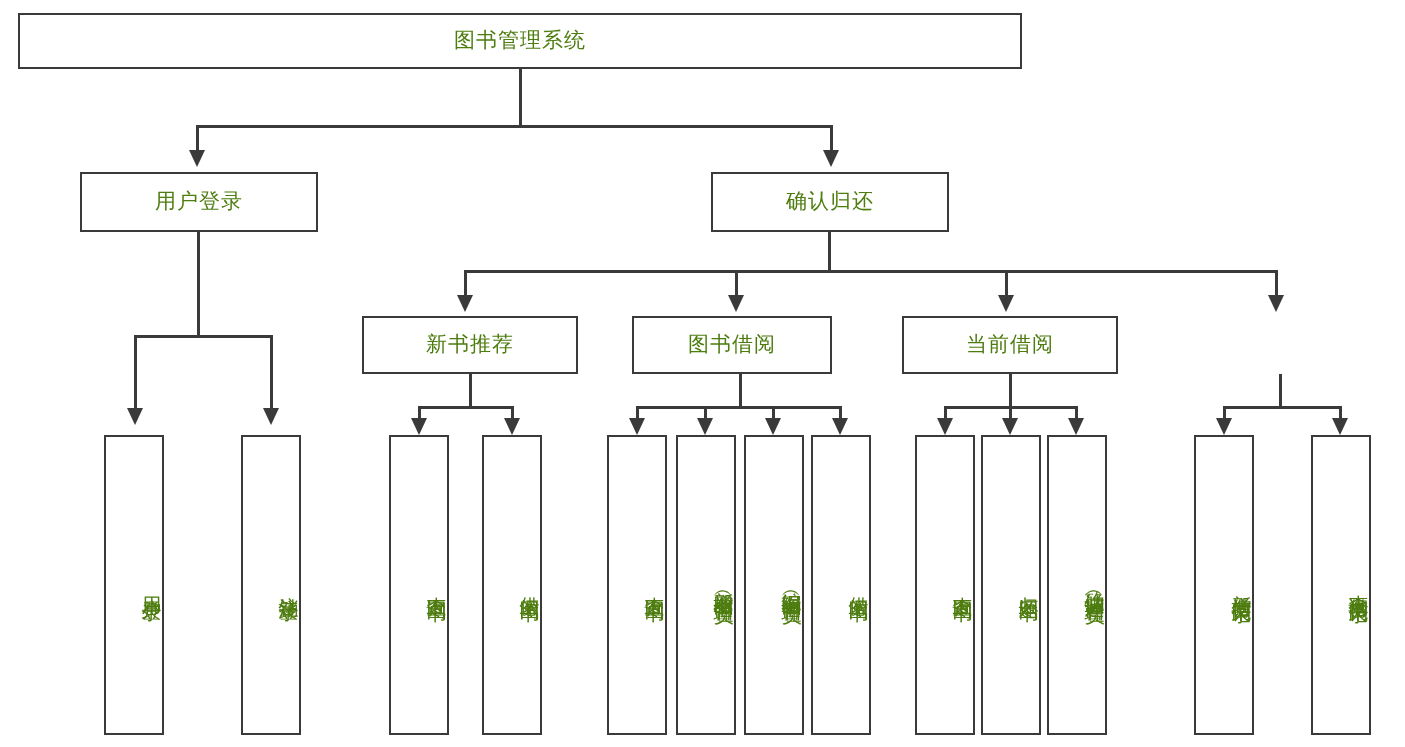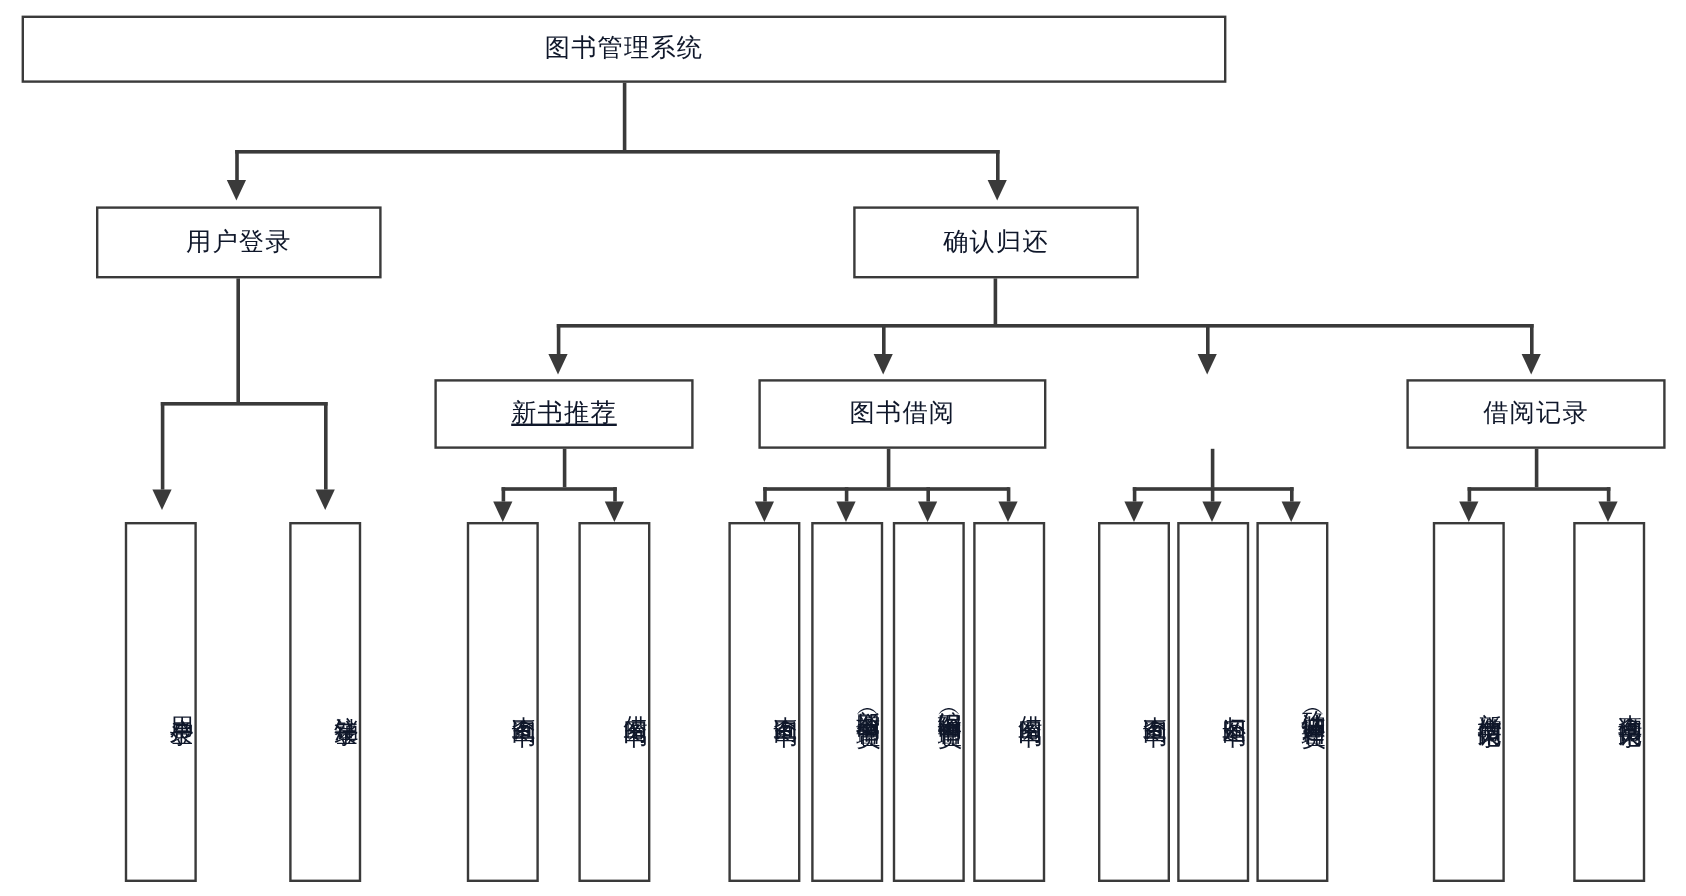--- a/index.html
+++ b/index.html
@@ -20,21 +20,21 @@
   }
   
   .node {
     position: absolute;
     box-sizing: border-box;
     background: #ffffff;
     border: 2px solid #3a3a3a;
     display: flex;
     align-items: center;
     justify-content: center;
-    color: #0f172a;
+    color: #4d7c0f;
   }
   .node.horiz {
     font-size: 21px;
     line-height: 1.2;
     letter-spacing: 1px;
   }
   .node.vert {
     writing-mode: vertical-rl;
     text-orientation: upright;
     font-size: 20px;
@@ -116,28 +116,28 @@
 
   <div class="vline" style="left:735px; top:270px; width:3px; height:25px;"></div>
   <div class="arrow" style="left:728px; top:295px;"></div>
 
   <div class="vline" style="left:1005px; top:270px; width:3px; height:25px;"></div>
   <div class="arrow" style="left:998px; top:295px;"></div>
 
   <div class="vline" style="left:1275px; top:270px; width:3px; height:25px;"></div>
   <div class="arrow" style="left:1268px; top:295px;"></div>
 
-  <div class="node horiz" style="left:362px; top:316px; width:216px; height:58px;text-decoration:underline;">
+  <div class="node horiz" style="left:362px; top:316px; width:216px; height:58px;">
     <span>新书推荐</span>
   </div>
-  <div class="node horiz" style="left:632px; top:316px; width:240px; height:58px;">
+  <div class="node horiz" style="left:632px; top:316px; width:200px; height:58px;">
     <span>图书借阅</span>
   </div>
-  <div class="node horiz" style="left:1172px; top:316px; width:216px; height:58px;">
-    <span>借阅记录</span>
+  <div class="node horiz" style="left:902px; top:316px; width:216px; height:58px;">
+    <span>当前借阅</span>
   </div>
 
   <div class="vline" style="left:469px; top:374px; width:3px; height:32px;"></div>
   <div class="hline" style="left:418px; top:406px; width:96px; height:3px;"></div>
   <div class="vline" style="left:418px; top:406px; width:3px; height:12px;"></div>
   <div class="arrow" style="left:411px; top:418px;"></div>
   <div class="vline" style="left:511px; top:406px; width:3px; height:12px;"></div>
   <div class="arrow" style="left:504px; top:418px;"></div>
 
   <div class="vline" style="left:739px; top:374px; width:3px; height:32px;"></div>

